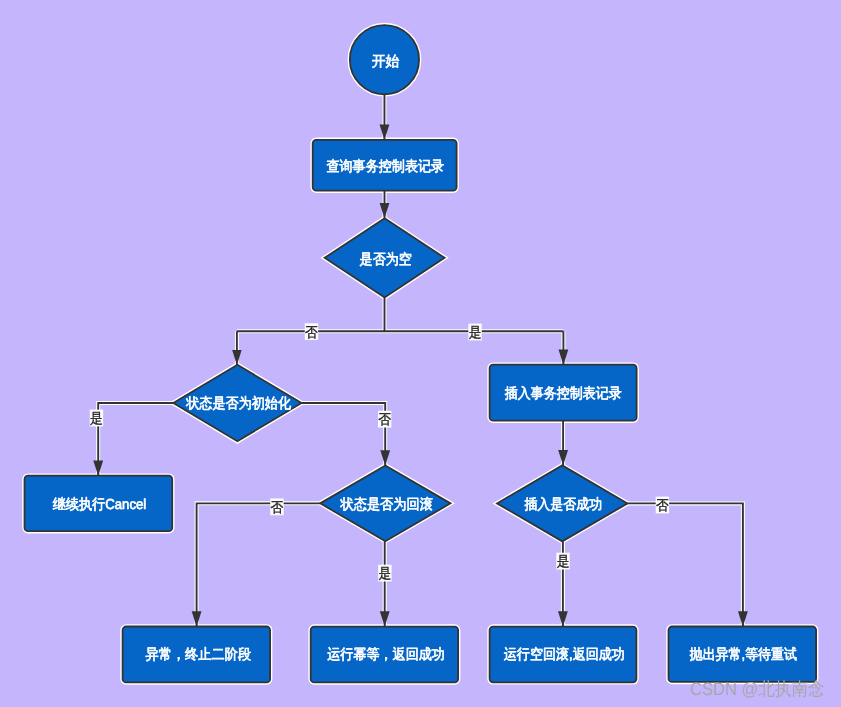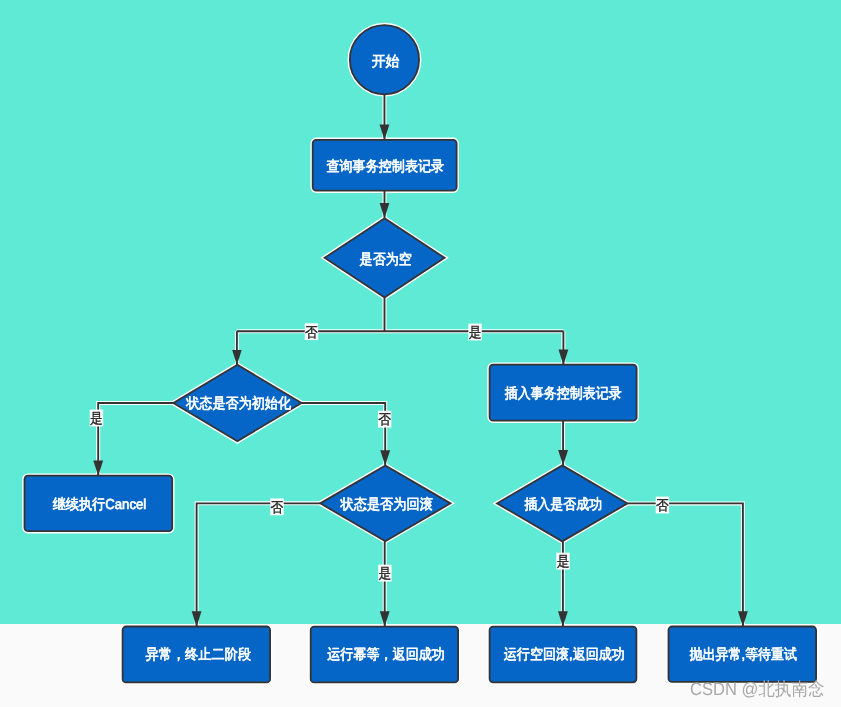--- a/index.html
+++ b/index.html
@@ -12,22 +12,22 @@
   }
   body {
     width: 841px;
     height: 707px;
     overflow: hidden;
     font-family: "Liberation Sans", sans-serif;
   }
   #canvas {
     position: relative;
     width: 841px;
-    height: 624px;
-    background: #5eead4;
+    height: 707px;
+    background: #c4b5fd;
   }
   svg#flow {
     position: absolute;
     left: 0;
     top: 0;
     width: 841px;
     height: 707px;
     will-change: transform;
   }
   .shape {

